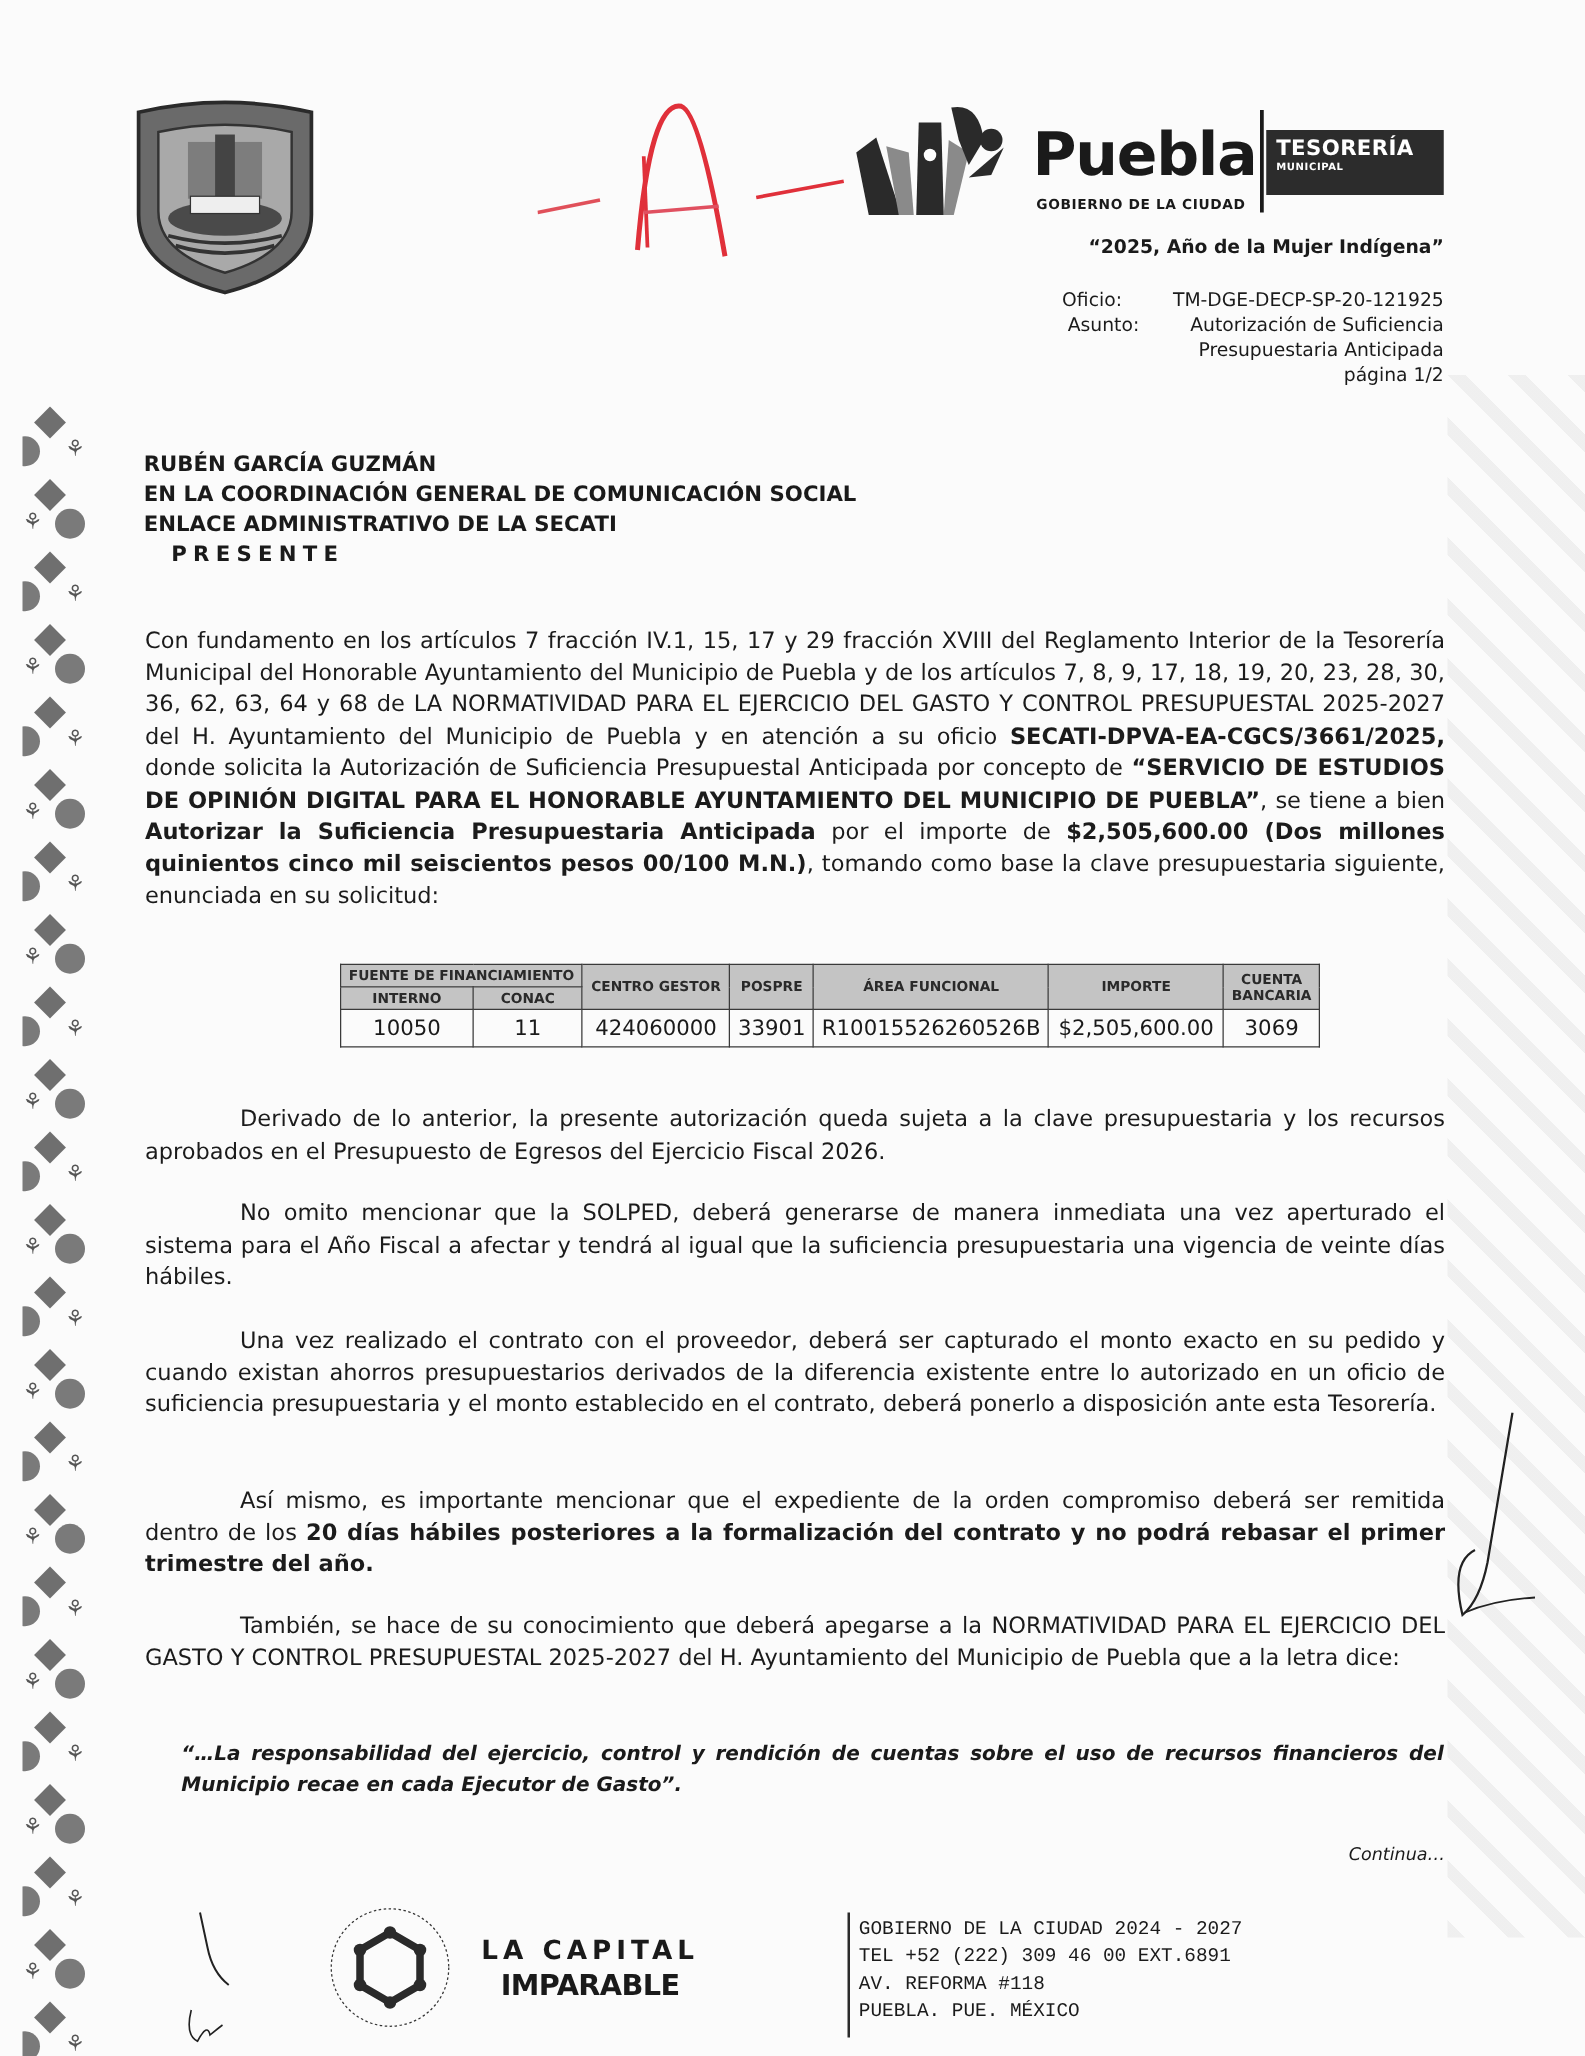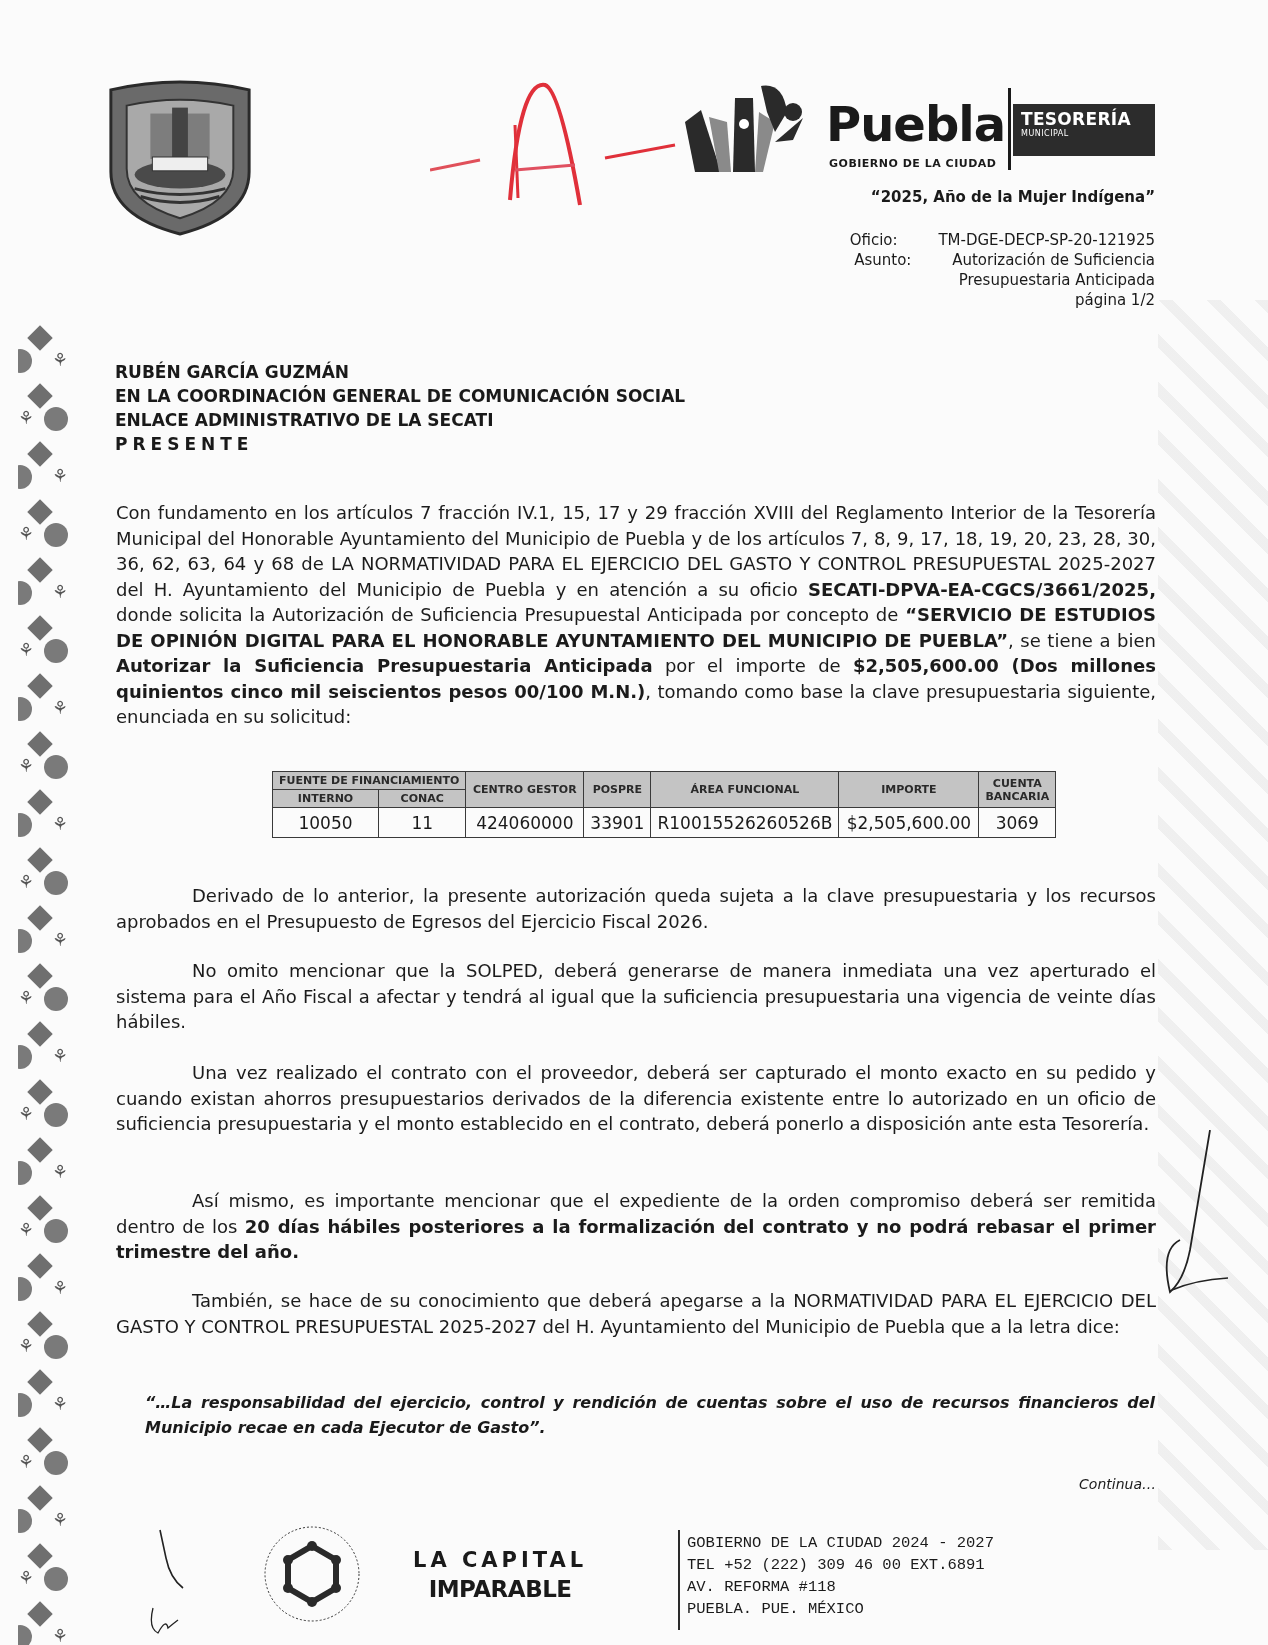--- a/index.html
+++ b/index.html
@@ -28,30 +28,30 @@
   .red-mark { position: absolute; left: 430px; top: 80px; width: 250px; height: 130px; }
 
   .logo-block { position: absolute; left: 683px; top: 82px; width: 472px; height: 100px; }
   .logo-art { position: absolute; left: 0; top: 0; width: 135px; height: 92px; }
   .logo-word { position: absolute; left: 143px; top: 18px; font-family: "DejaVu Sans", sans-serif; font-weight: bold;
     font-size: 48px; letter-spacing: -1px; color: #1a1a1a; line-height: 1; }
   .logo-sub { position: absolute; left: 146px; top: 75px; font-size: 11px; font-weight: bold; letter-spacing: 0.5px; color: #1a1a1a; }
   .logo-divider { position: absolute; left: 325px; top: 6px; width: 3px; height: 82px; background: #1a1a1a; }
   .logo-box { position: absolute; left: 330px; top: 22px; width: 142px; height: 52px; background: #2c2c2c; color: #fff; padding: 6px 8px; }
   .logo-box .t1 { font-weight: bold; font-size: 17px; line-height: 1.1; display: block; letter-spacing: 0.3px; }
-  .logo-box .t2 { font-weight: normal; font-size: 8px; display: block; letter-spacing: 0.5px; }
+  .logo-box .t2 { font-weight: bold; font-size: 8px; display: block; letter-spacing: 0.5px; }
 
   .year-motto { position: absolute; right: 113px; top: 188px; font-size: 15px; font-weight: bold; color: #1a1a1a; }
 
   .ref-block { position: absolute; right: 113px; top: 230px; text-align: right; font-size: 15px; line-height: 20px; color: #1a1a1a; }
   .ref-block b { font-weight: normal; margin-left: 36px; }
 
   
   .recipient { position: absolute; left: 115px; top: 360px; font-weight: bold; font-size: 17px; line-height: 24px; color: #1a1a1a; }
-  .recipient .presente { letter-spacing: 5px; }
+  .recipient .presente { letter-spacing: 5px; margin-left: 22px; }
 
   
   .body-text { position: absolute; left: 116px; width: 1040px; font-size: 18px; line-height: 25.5px; text-align: justify; color: #1b1b1b; }
   .body-text .indent { display: inline-block; width: 76px; }
   .body-text b { font-weight: bold; margin-top: 24px; }
   .p1 { top: 500px; }
   .p2 { top: 883px; }
   .p3 { top: 958px; }
   .p4 { top: 1060px; }
   .p5 { top: 1188px; }
@@ -62,21 +62,21 @@
   .budget-table { position: absolute; left: 272px; top: 771px; border-collapse: collapse; font-size: 17px; }
   .budget-table th, .budget-table td { border: 1px solid #3a3a3a; text-align: center; }
   .budget-table th { background: #c4c4c4; font-size: 11px; font-weight: bold; line-height: 13px; padding: 2px 6px; color: #2a2a2a; }
   .budget-table td { padding: 3px 6px; height: 30px; color: #1a1a1a; white-space: nowrap; }
 
   .continua { position: absolute; right: 112px; top: 1476px; font-size: 14px; font-style: italic; color: #1a1a1a; }
 
   
   .footer-initials { position: absolute; left: 148px; top: 1528px; width: 60px; height: 110px; }
   .footer-seal { position: absolute; left: 262px; top: 1524px; width: 100px; height: 100px; }
-  .capital { position: absolute; left: 385px; top: 1548px; text-align: center; color: #1a1a1a; margin-left: 28px; }
+  .capital { position: absolute; left: 385px; top: 1548px; text-align: center; color: #1a1a1a; }
   .capital .c1 { font-weight: bold; font-size: 21px; letter-spacing: 4px; display: block; line-height: 24px; }
   .capital .c2 { font-weight: bold; font-size: 23px; display: block; line-height: 34px; letter-spacing: -0.5px; }
   .footer-divider { position: absolute; left: 678px; top: 1530px; width: 2px; height: 100px; background: #2a2a2a; }
   .footer-address { position: absolute; left: 687px; top: 1532px; font-family: "Liberation Mono", monospace; font-size: 15.5px; line-height: 22px; color: #1a1a1a; }
 
   .signature { position: absolute; left: 1150px; top: 1130px; width: 80px; height: 170px; }
 </style>
 </head>
 <body>
 

